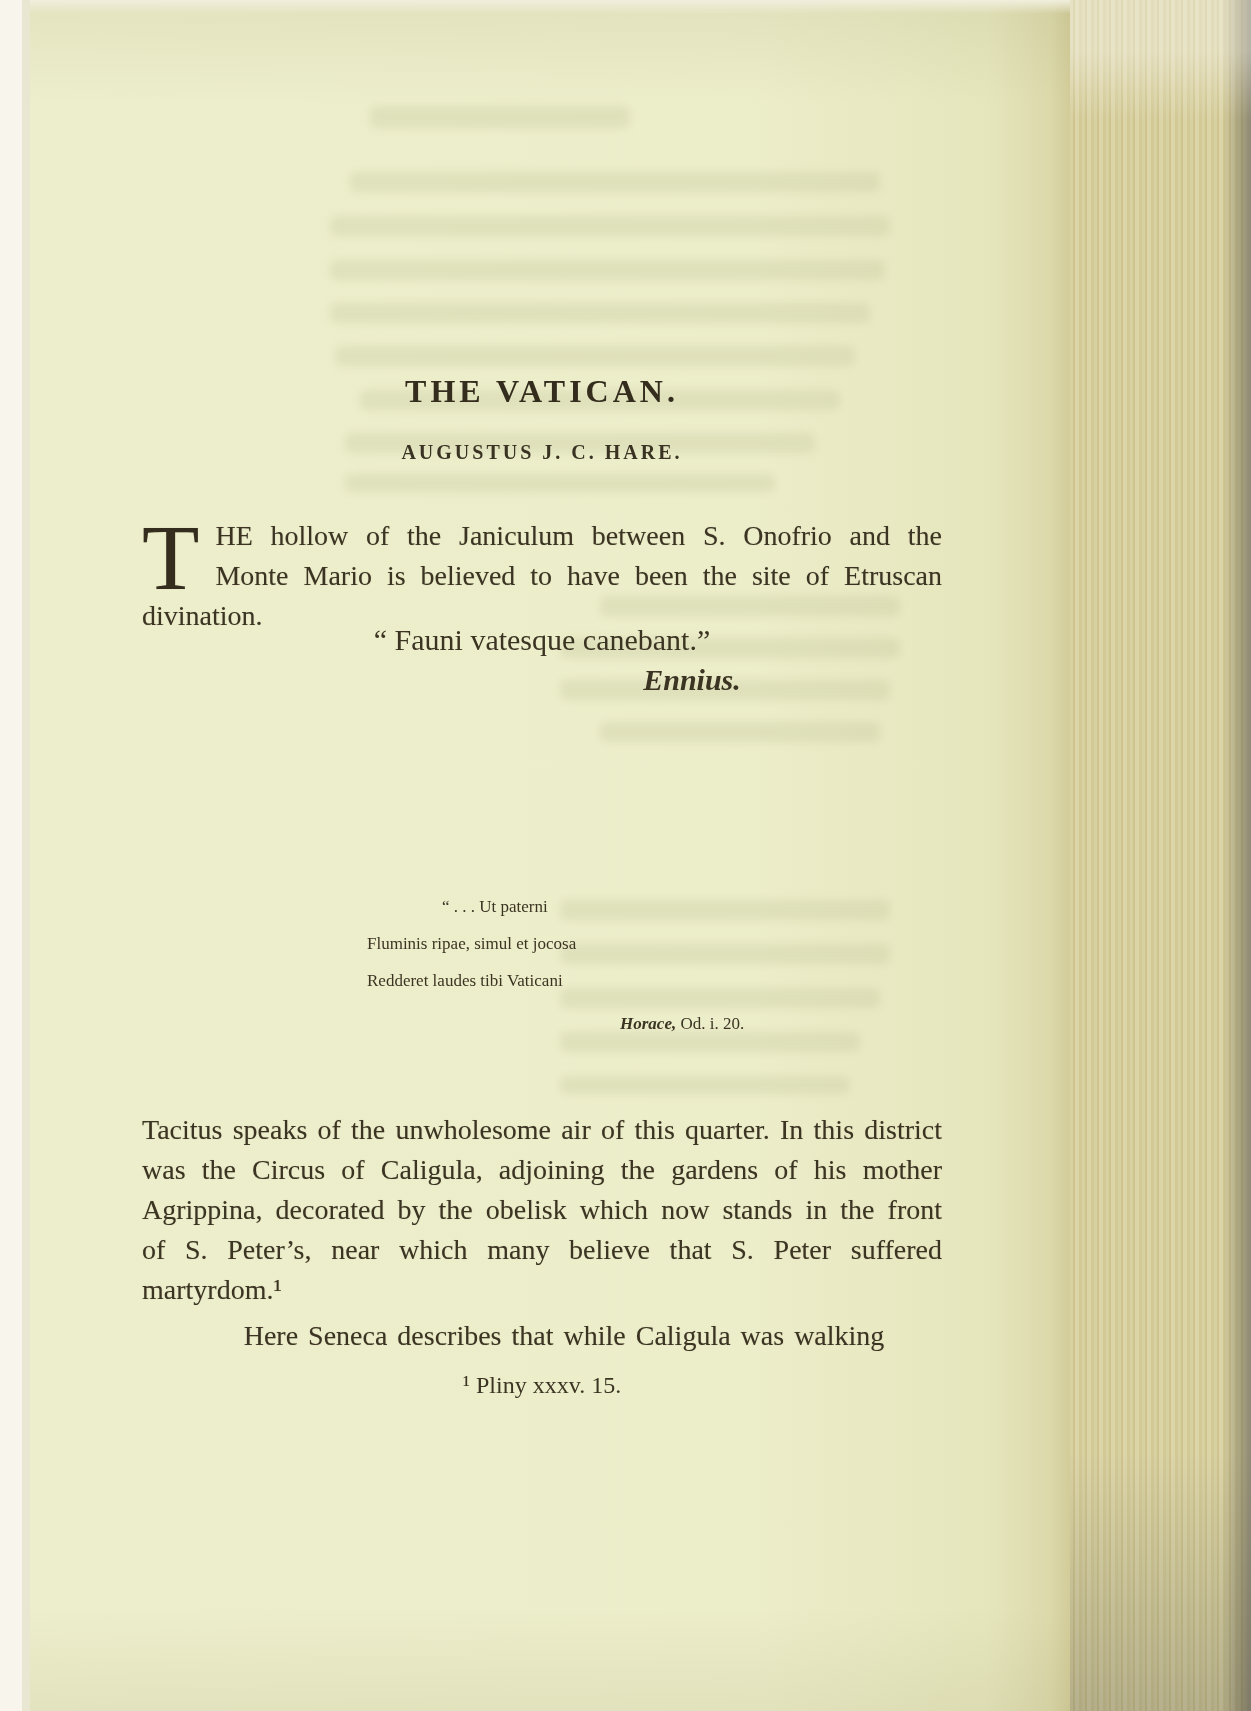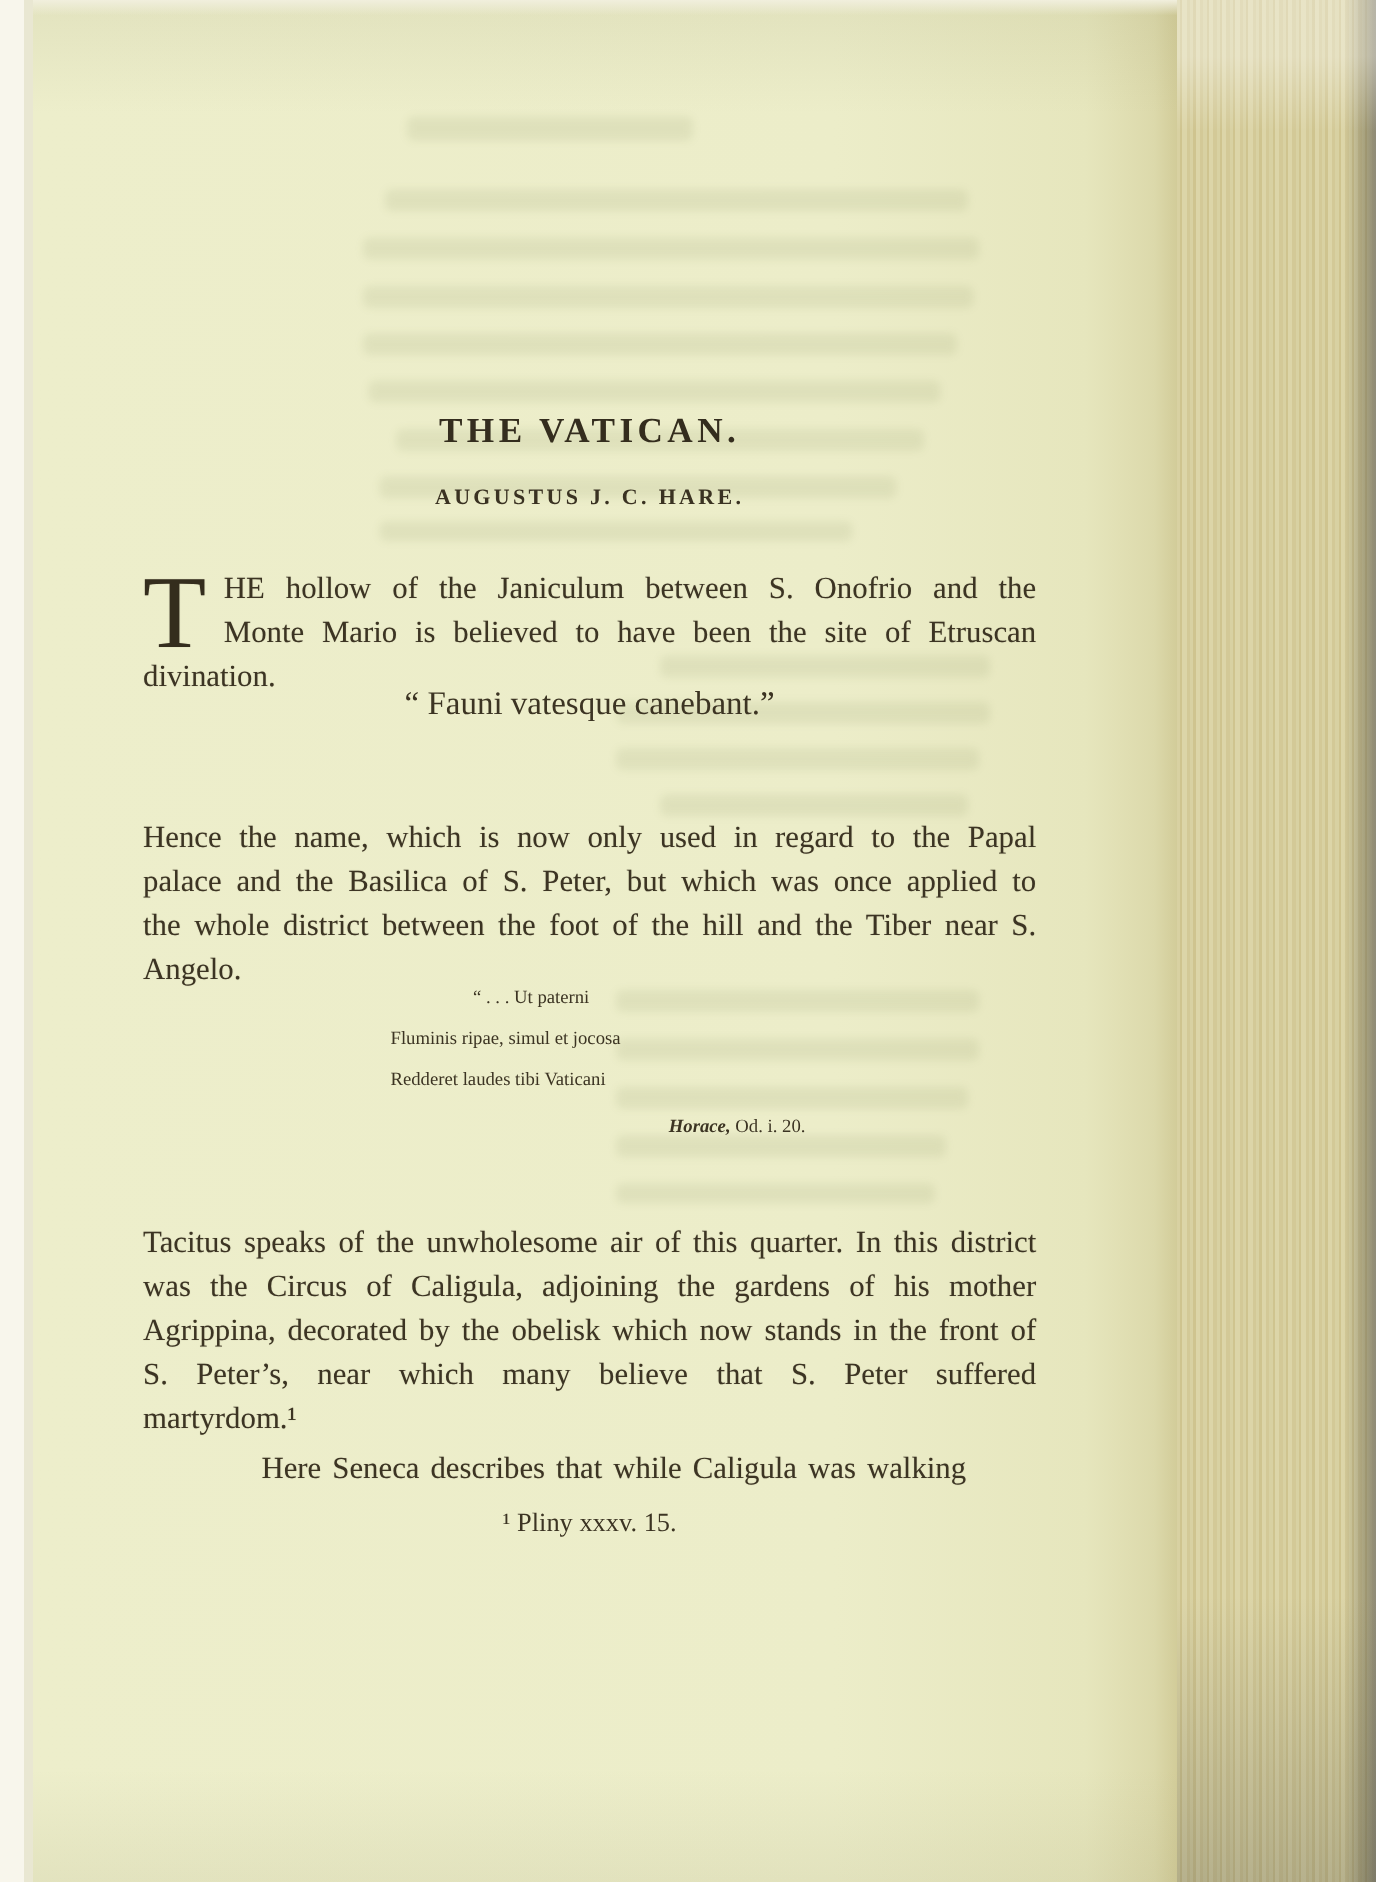--- a/index.html
+++ b/index.html
@@ -27,21 +27,21 @@
       linear-gradient(180deg,rgba(255,255,255,.35) 0 3%,rgba(255,255,255,0) 7%),
       linear-gradient(90deg,rgba(0,0,0,0) 0 84%,rgba(90,86,70,.45) 96%,#8f8b78 100%),
       repeating-linear-gradient(90deg,#d8d1a2 0 3px,#cfc48f 3px 5px,#dcd5a8 5px 9px,#d3c997 9px 12px),
       #d6cf9f;}
   .edges::after{content:"";position:absolute;left:0;bottom:0;width:100%;height:260px;
     background:linear-gradient(180deg,rgba(70,70,60,0),rgba(70,70,60,.25));}
   
   .ghost{position:absolute;background:rgba(138,148,98,.30);filter:blur(4px);border-radius:6px;opacity:.45;}
   
   .content{position:absolute;left:130px;top:0;width:812px;height:100%;}
-  .block{position:absolute;left:0;right:0;}
+  .block{position:absolute;left:12px;right:0;}
   .title{top:352px;text-align:center;font-weight:bold;font-size:32px;letter-spacing:4px;color:#342d1e;}
   .author{top:424px;text-align:center;font-weight:bold;font-size:20px;letter-spacing:3px;color:#3a3222;}
   .body-text{font-size:28px;line-height:40px;text-align:justify;word-spacing:3px;
     text-shadow:0 0 1px rgba(60,50,30,.25);}
   .para1{top:488px;}
   .dropcap{float:left;font-size:94px;line-height:74px;padding:4px 16px 0 0;color:#342d1d;}
   .quote1{top:624px;text-align:center;font-size:30px;line-height:32px;}
   .quote1 .attrib{display:block;margin-top:8px;padding-left:300px;font-style:italic;font-weight:bold;}
   .para2{top:714px;}
   .quote2{top:888px;font-size:17px;line-height:37px;}
@@ -89,23 +89,23 @@
     <h1 class="block title">THE VATICAN.</h1>
 
     <h2 class="block author">AUGUSTUS J. C. HARE.</h2>
 
     <p class="block body-text para1">
       <span class="dropcap">T</span><span>HE hollow of the Janiculum between S. Onofrio and the Monte Mario is believed to have been the site of Etruscan divination.</span>
     </p>
 
     <div class="block quote1">
       <span>“ Fauni vatesque canebant.”</span>
+      <span class="attrib">Ennius.</span>
     </div>
 
-    <p class="block body-text para2">Hence the name, which is now only used in regard to the Papal palace and the Basilica of S. Peter, but which was once applied to the whole district between the foot of the hill and the Tiber near S. Angelo.</p>
 
     <div class="block quote2">
       <span class="vline ind1">“ . . . Ut paterni</span>
       <span class="vline">Fluminis ripae, simul et jocosa</span>
       <span class="vline">Redderet laudes tibi Vaticani</span>
       <span class="attrib"><span class="it">Horace,</span><span> Od. i. 20.</span></span>
     </div>
 
     <p class="block body-text para3">Tacitus speaks of the unwholesome air of this quarter. In this district was the Circus of Caligula, adjoining the gardens of his mother Agrippina, decorated by the obelisk which now stands in the front of S. Peter’s, near which many believe that S. Peter suffered martyrdom.¹</p>
 

